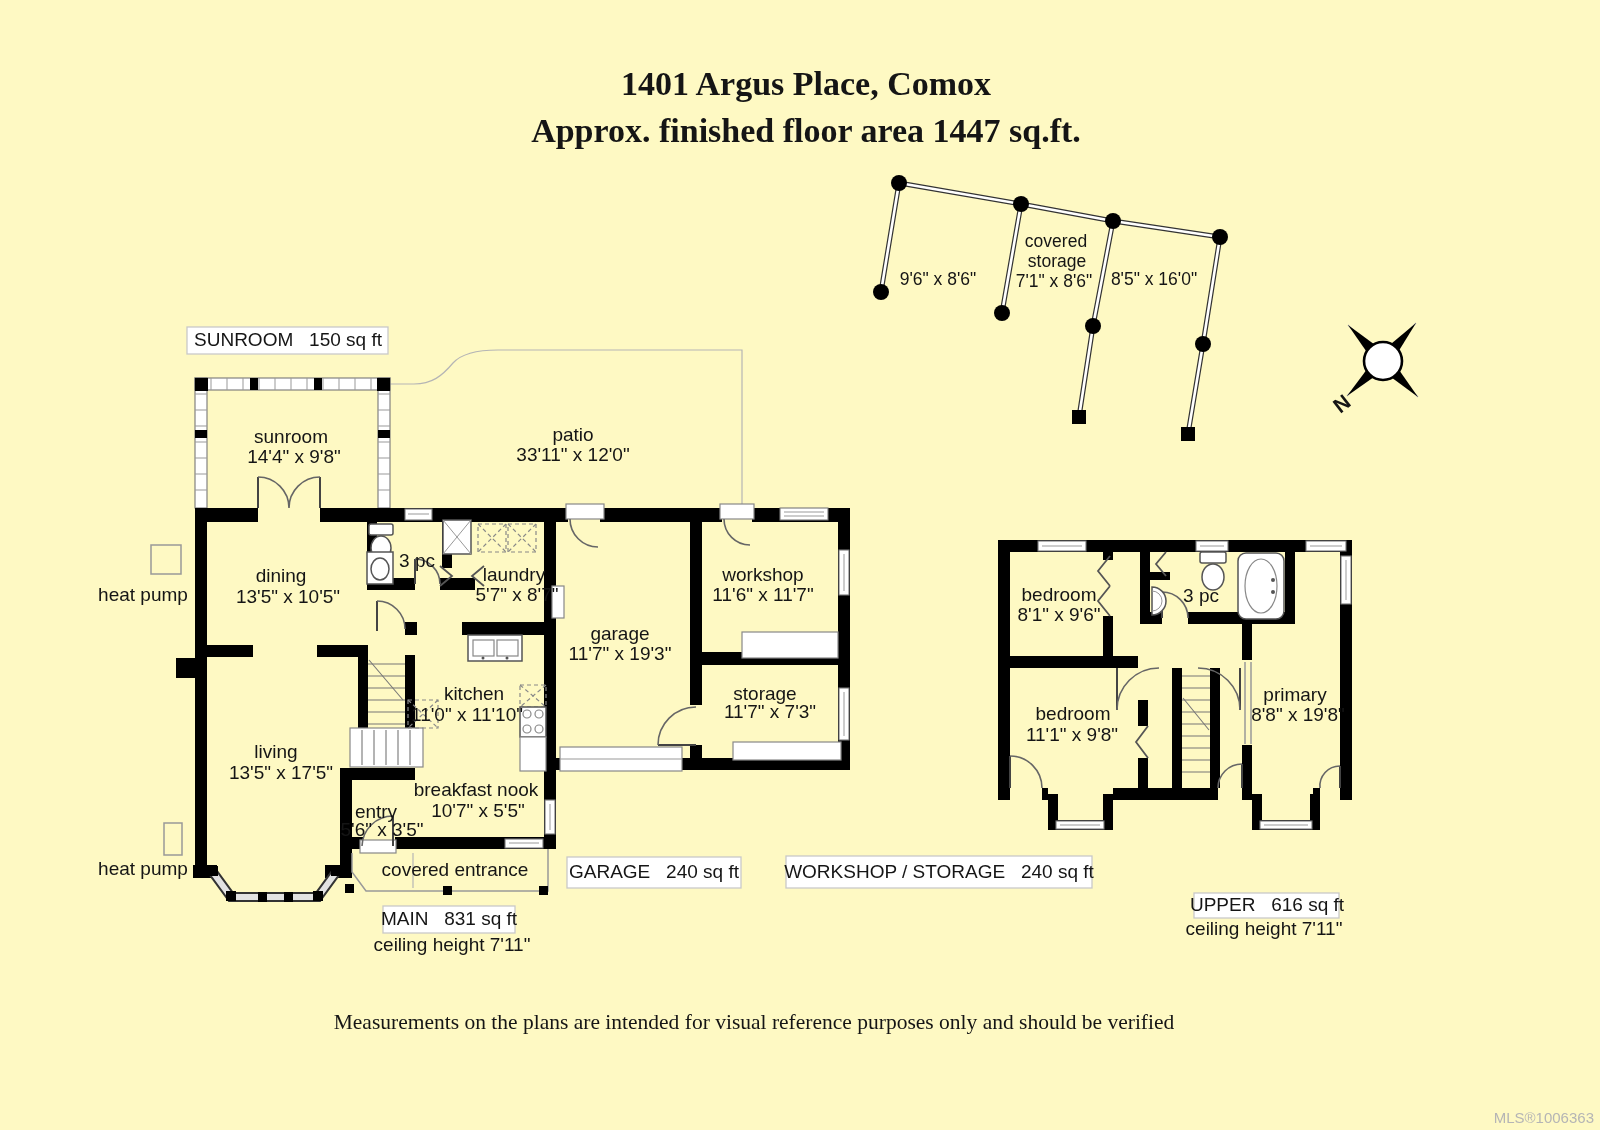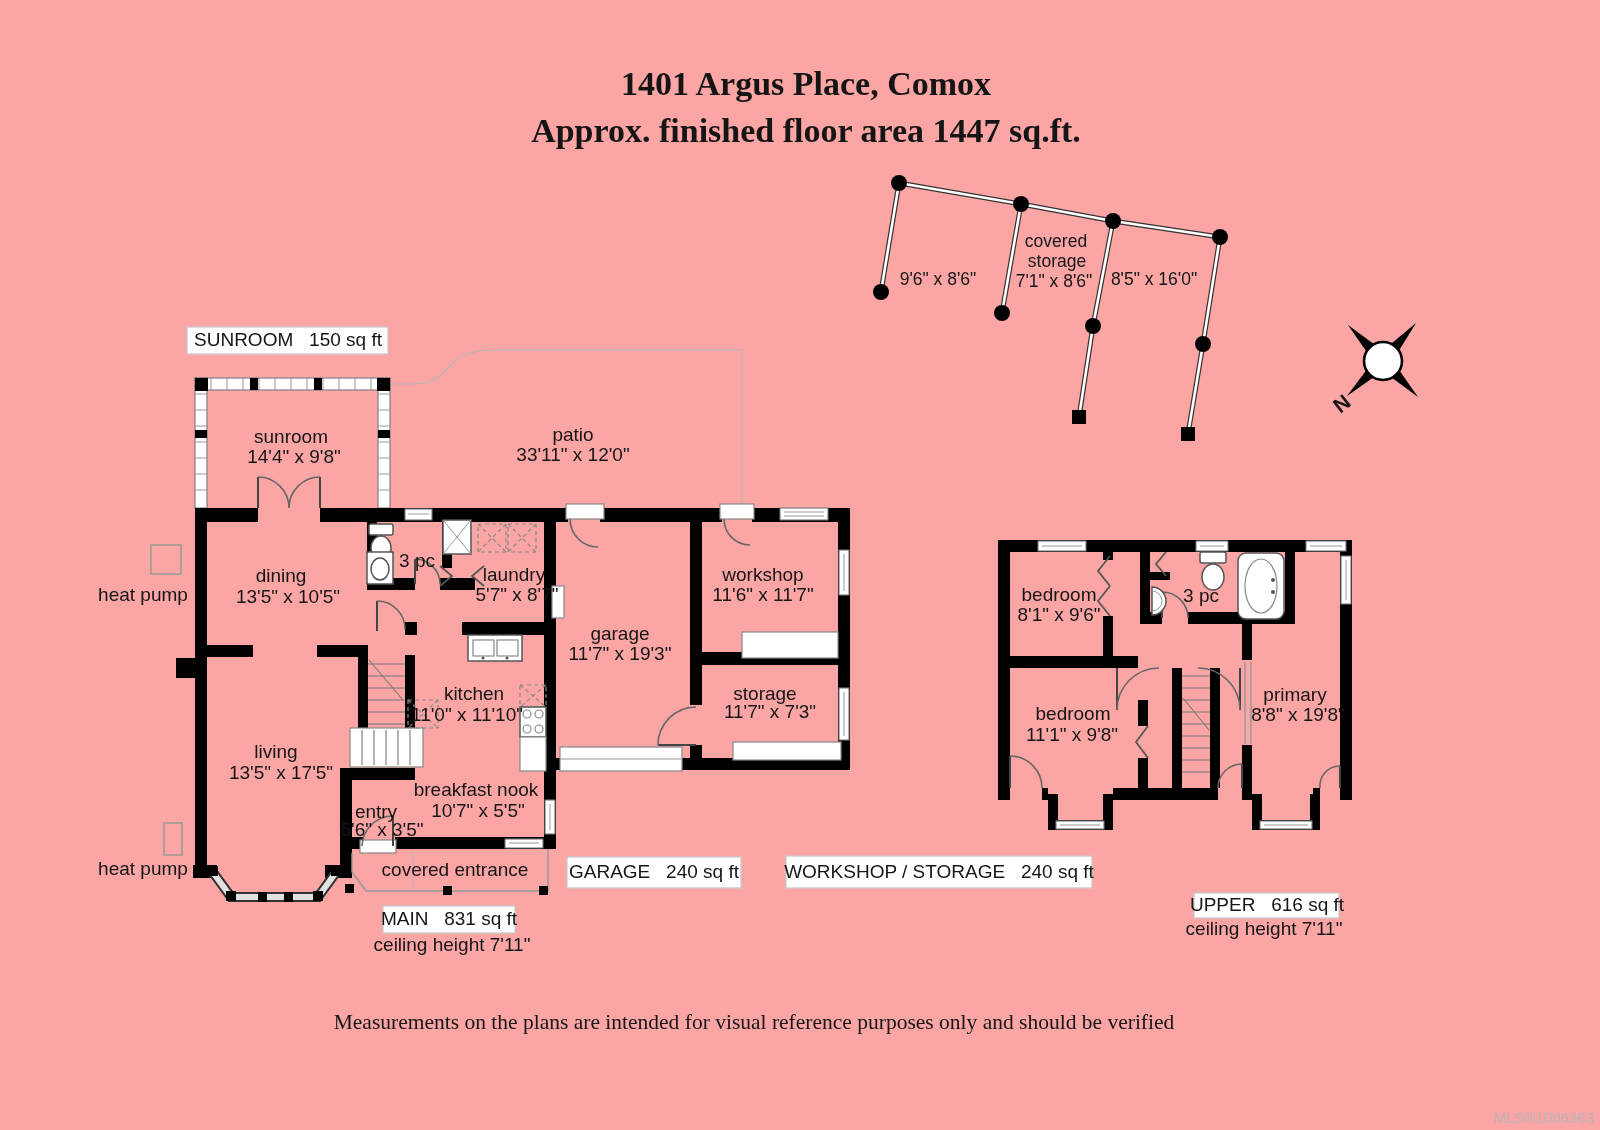--- a/index.html
+++ b/index.html
@@ -1,16 +1,16 @@
 <!DOCTYPE html>
 <html><head>
 <meta charset="utf-8">
 <style>
   html,body{margin:0;padding:0;background:#fff;}
-  #stage{position:relative;width:1600px;height:1130px;background:#fca5a5;overflow:hidden;
+  #stage{position:relative;width:1600px;height:1130px;background:#fef9c3;overflow:hidden;
          font-family:"Liberation Sans",sans-serif;}
   svg{position:absolute;left:0;top:0;}
   .wall{fill:#000;}
   .door{fill:none;stroke:#666;stroke-width:1.6;}
   .leaf{fill:none;stroke:#444;stroke-width:2;}
   .win{fill:#fff;stroke:#777;stroke-width:1.1;}
   .winline{fill:none;stroke:#999;stroke-width:1;}
   .fix{fill:#fff;stroke:#555;stroke-width:1.5;}
   .fixthin{fill:#fff;stroke:#888;stroke-width:1.2;}
   .dash{fill:none;stroke:#888;stroke-width:1.2;stroke-dasharray:4 3;}

